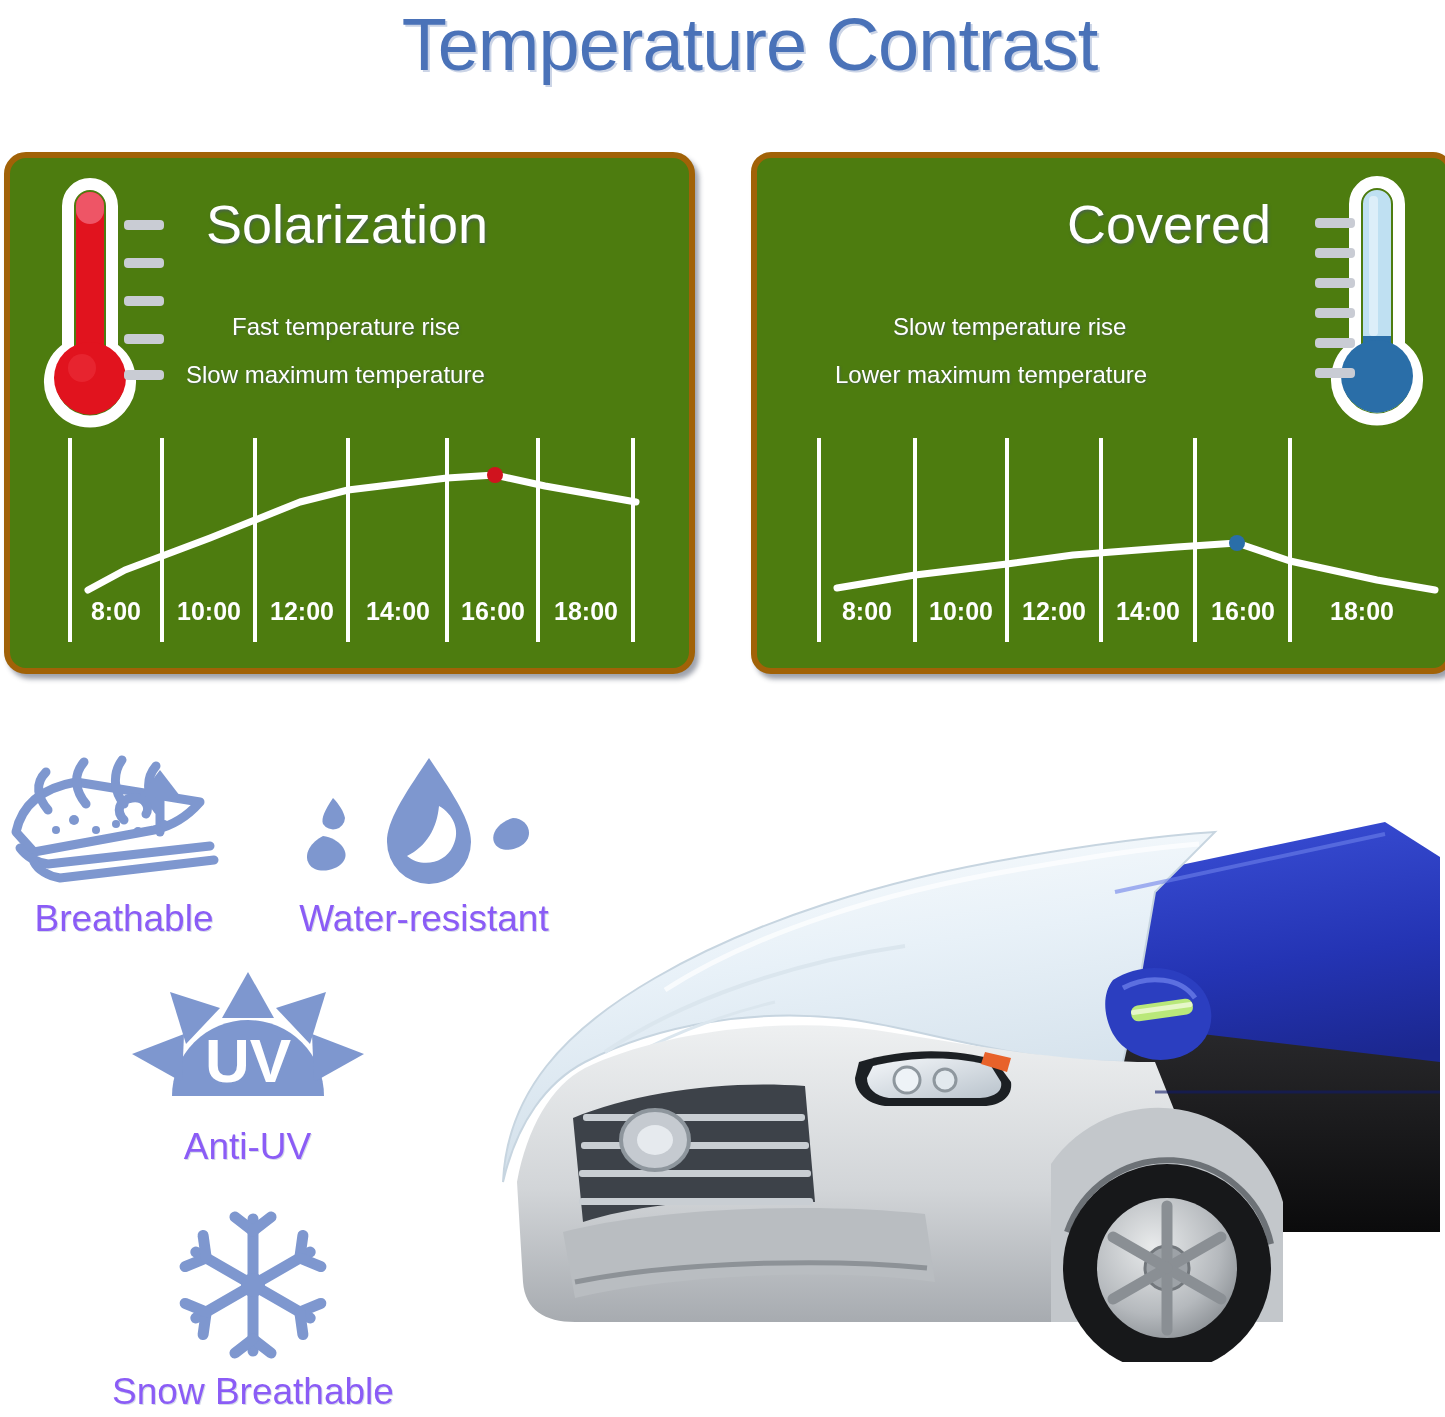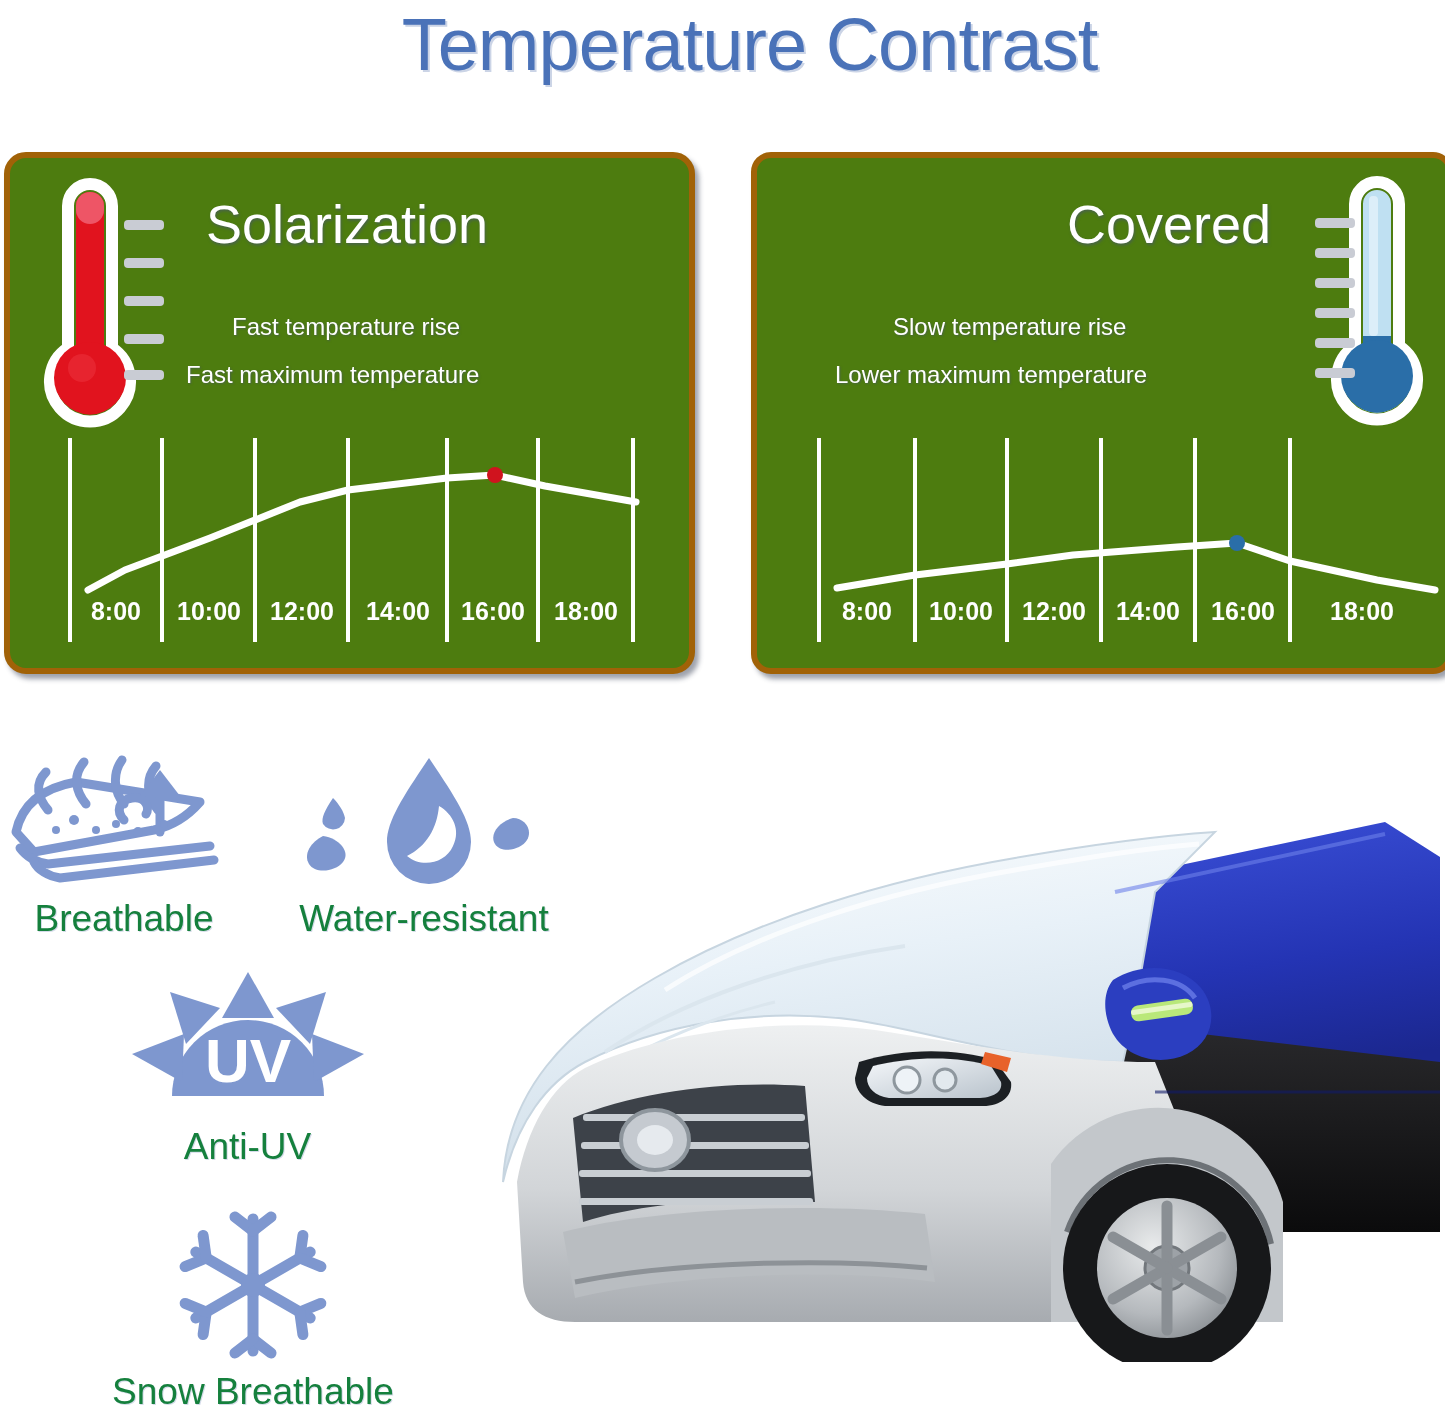--- a/index.html
+++ b/index.html
@@ -65,21 +65,21 @@
   .chart{position:absolute;left:0;top:272px;width:100%;height:232px;}
   .chart svg{display:block;}
   .tick-label{
     fill:#ffffff;font-size:25px;font-family:"Liberation Sans", sans-serif;
     font-weight:700;text-anchor:middle;
   }
 
   
   .feature{position:absolute;text-align:center;}
   .feature-label{
-    font-size:37px;color:#15803d;font-weight:400;
+    font-size:37px;color:#8b5cf6;font-weight:400;
     white-space:nowrap;margin-top:2px;
     text-shadow:1px 1px 0 rgba(150,165,200,.4);
   }
   #feature-breathable{left:0px;top:752px;width:248px;}
   #feature-water{left:280px;top:752px;width:288px;}
   #feature-uv{left:125px;top:970px;width:245px;}
   #feature-snow{left:108px;top:1205px;width:290px;}
 
   
   #car-photo{position:absolute;left:455px;top:762px;width:990px;height:600px;}
@@ -106,21 +106,21 @@
         <rect x="92" y="80" width="40" height="10" rx="4" fill="#c9ccd4"></rect>
         <rect x="92" y="118" width="40" height="10" rx="4" fill="#c9ccd4"></rect>
         <rect x="92" y="156" width="40" height="10" rx="4" fill="#c9ccd4"></rect>
         <rect x="92" y="192" width="40" height="10" rx="4" fill="#c9ccd4"></rect>
       </g>
     </svg>
   </div>
 
   <div class="panel-heading" id="heading-solarization">Solarization</div>
   <div class="panel-sub" id="sub1-solarization">Fast temperature rise</div>
-  <div class="panel-sub" id="sub2-solarization">Fast maximum temperature</div>
+  <div class="panel-sub" id="sub2-solarization">Slow maximum temperature</div>
 
   <div class="chart">
     <svg width="679" height="232" viewBox="0 0 679 232">
       <g stroke="#ffffff" stroke-width="4">
         <line x1="60" y1="8" x2="60" y2="212"></line>
         <line x1="152" y1="8" x2="152" y2="212"></line>
         <line x1="245" y1="8" x2="245" y2="212"></line>
         <line x1="338" y1="8" x2="338" y2="212"></line>
         <line x1="437" y1="8" x2="437" y2="212"></line>
         <line x1="528" y1="8" x2="528" y2="212"></line>

